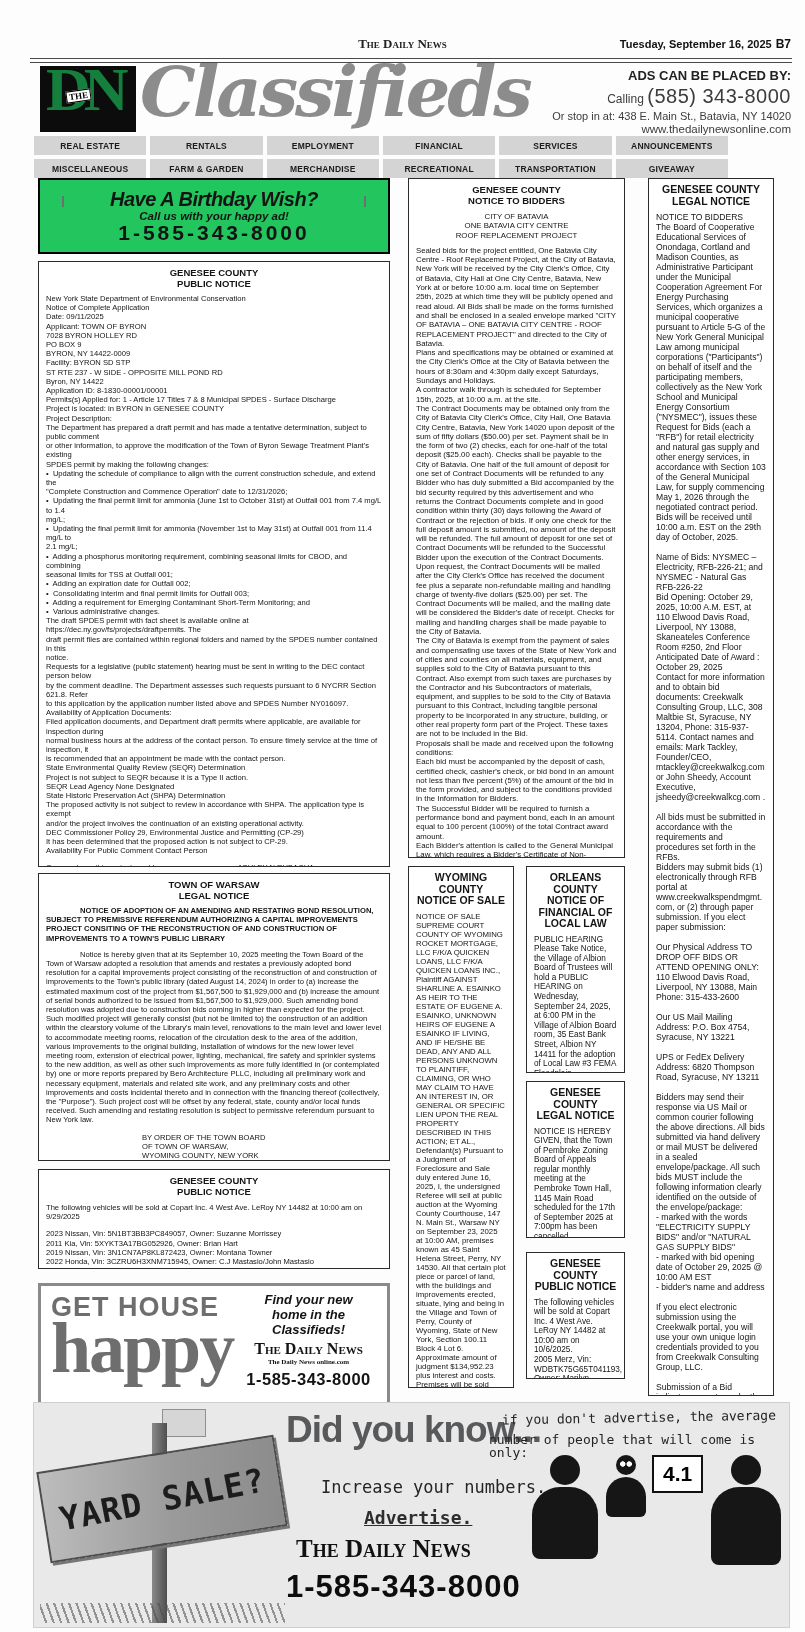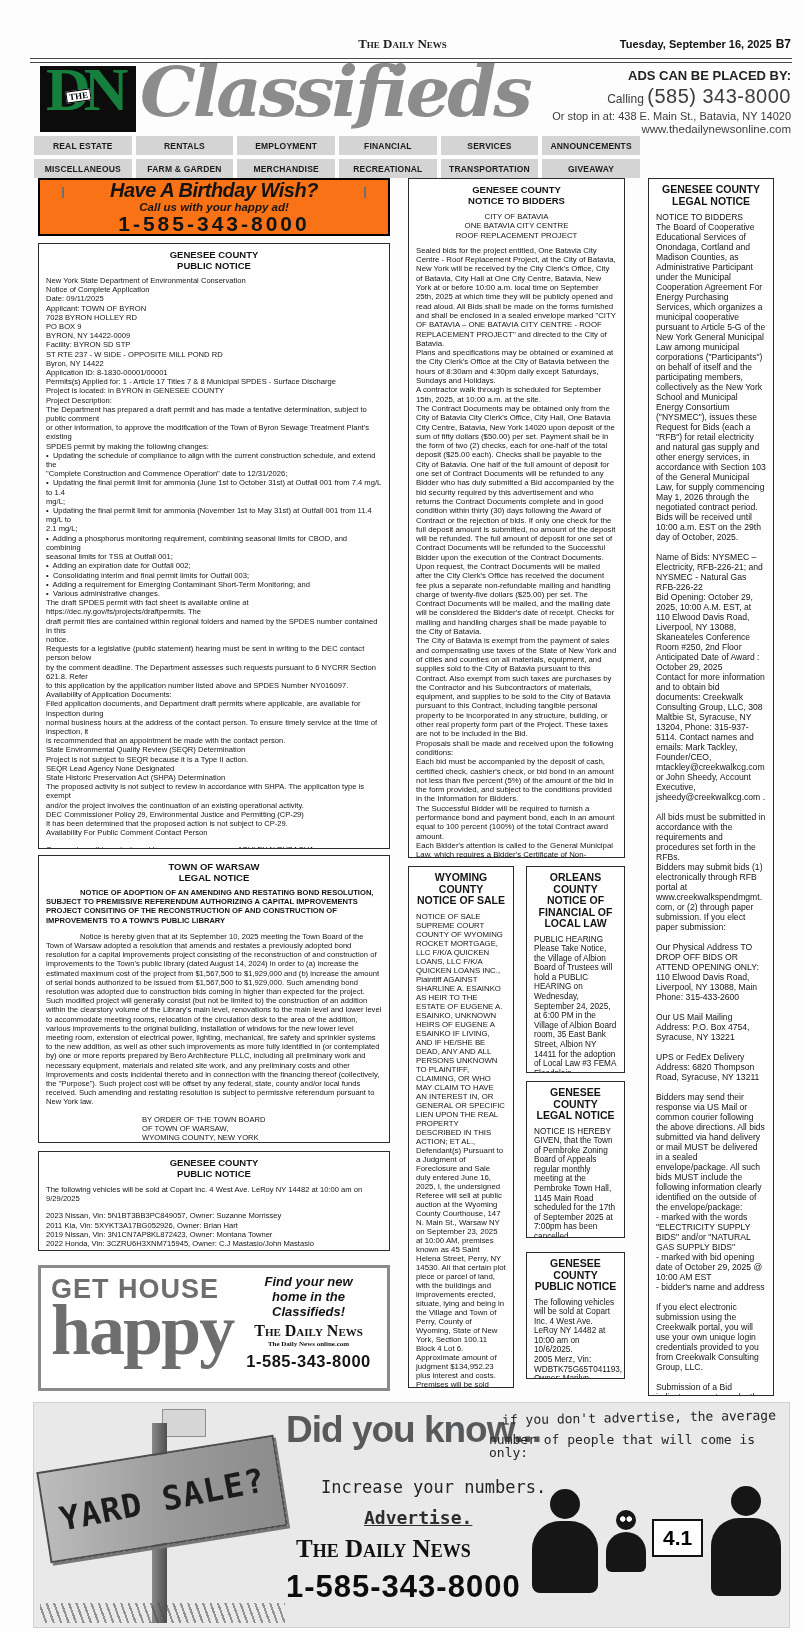--- a/index.html
+++ b/index.html
@@ -22,40 +22,40 @@
        font-weight:bold;font-size:9px;padding:0 2px;transform:rotate(-8deg);border:1px solid #000;}
   .script-title{position:absolute;left:140px;top:50px;width:400px;font-family:"DejaVu Serif",serif;
        font-style:italic;font-weight:bold;font-size:70px;color:#8c8c8c;letter-spacing:-3px;}
   .placeblock{position:absolute;right:14px;top:68px;text-align:right;color:#3c3c3c;margin-left:33px;}
   .placeblock .pb1{font-size:13px;font-weight:800;color:#222;}
   .placeblock .pb2{font-size:12px;margin-top:2px;}
   .placeblock .pb2 .bigphone{font-size:20px;letter-spacing:.5px;}
   .placeblock .pb3{font-size:11px;margin-top:2px;}
   .placeblock .pb4{font-size:11.5px;margin-top:1px;}
   
-  .catbar{position:absolute;left:34px;top:136px;width:606px;display:grid;
+  .catbar{position:absolute;left:34px;top:136px;width:694px;display:grid;
        grid-template-columns:repeat(6,1fr);gap:4px 4px;}
   .cat{background:#d4d4d4;text-align:center;font-weight:bold;font-size:8.5px;
        padding:4.5px 0;color:#1c1c1c;letter-spacing:.2px;}
   
   .box{border:1px solid #2b2b2b;background:#fff;box-sizing:border-box;padding:5px 7px;overflow:hidden;}
   .nh{font-weight:bold;text-align:center;font-size:9.5px;line-height:11px;}
   .nh-n{font-weight:bold;text-align:center;font-size:10.5px;line-height:11.5px;}
   .t-left{font-size:7.6px;line-height:9.2px;}
   .t-mid{font-size:7.8px;line-height:9.3px;}
   .t-wyo{font-size:7.8px;line-height:9px;}
   .t-nar{font-size:8.2px;line-height:9.6px;}
   .t-right{font-size:8.6px;line-height:10px;}
   
   .col-left{position:absolute;left:38px;top:178px;width:352px;}
   .col-mid{position:absolute;left:408px;top:178px;width:217px;}
   .col-right{position:absolute;left:648px;top:178px;width:126px;}
   
-  .birthday{height:58px;border:2.5px solid #000;margin-bottom:7px;display:flex;align-items:center;
-       justify-content:space-between;padding:3px 8px;box-sizing:border-box;background:#f97316;}
+  .birthday{height:76px;border:2.5px solid #000;margin-bottom:7px;display:flex;align-items:center;
+       justify-content:space-between;padding:3px 8px;box-sizing:border-box;background:#22c55e;}
   .bd-center{flex:1;text-align:center;}
   .bd-title{font-size:20px;font-weight:900;font-style:italic;letter-spacing:-.5px;}
   .bd-sub{font-size:11.5px;font-weight:bold;font-style:italic;margin-top:-1px;}
   .bd-phone{font-size:21px;font-weight:900;letter-spacing:3px;margin-top:-1px;}
   .cupcake{position:relative;width:30px;height:44px;flex:0 0 auto;}
   .cc-candle{position:absolute;top:2px;left:14px;width:2px;height:11px;background:#6f6f6f;}
   .cc-frost{width:26px;height:16px;background:#bfbfbf;border-radius:13px 13px 4px 4px;margin:12px auto 0;}
   .cc-base{width:22px;height:13px;background:#858585;margin:-2px auto 0;
        clip-path:polygon(0 0,100% 0,80% 100%,20% 100%);}
   #dec{height:606px;margin-bottom:6px;}
@@ -110,21 +110,21 @@
   .hand{font-family:"DejaVu Sans Mono",monospace;color:#242424;}
   .hand1{position:absolute;left:468px;top:8px;font-size:13px;line-height:13px;transform:rotate(-1deg);}
   .hand2{position:absolute;left:455px;top:30px;font-size:13px;line-height:13px;}
   .increase{position:absolute;left:287px;top:74px;font-size:17px;}
   .advertise{position:absolute;left:330px;top:104px;font-size:18px;font-weight:bold;
        text-decoration:underline;color:#2e2e2e;}
   .ba-brand{position:absolute;left:262px;top:132px;font-family:"Liberation Serif",serif;
        font-variant:small-caps;font-weight:bold;font-size:25px;color:#111;}
   .ba-phone{position:absolute;left:252px;top:166px;font-size:31px;font-weight:900;letter-spacing:1px;color:#0d0d0d;}
   .figures{position:absolute;left:498px;top:52px;width:254px;height:172px;display:flex;
-       align-items:center;gap:8px;}
+       align-items:flex-start;gap:8px;}
   .pf{display:flex;flex-direction:column;align-items:center;}
   .pf .head{width:30px;height:30px;border-radius:50%;background:#161616;margin-bottom:2px;}
   .pf .torso{width:66px;height:64px;background:#161616;border-radius:28px 28px 8px 8px;}
   .pf.small .head{width:20px;height:20px;
        background:radial-gradient(circle at 34% 45%,#fff 2.4px,transparent 3px),
                   radial-gradient(circle at 66% 45%,#fff 2.4px,transparent 3px),#161616;}
   .pf.small .torso{width:40px;height:40px;}
   .statbox{background:#fff;border:2px solid #111;font-weight:900;font-size:21px;
        padding:5px 9px;margin:0 0 6px -2px;color:#000;}
 </style>

